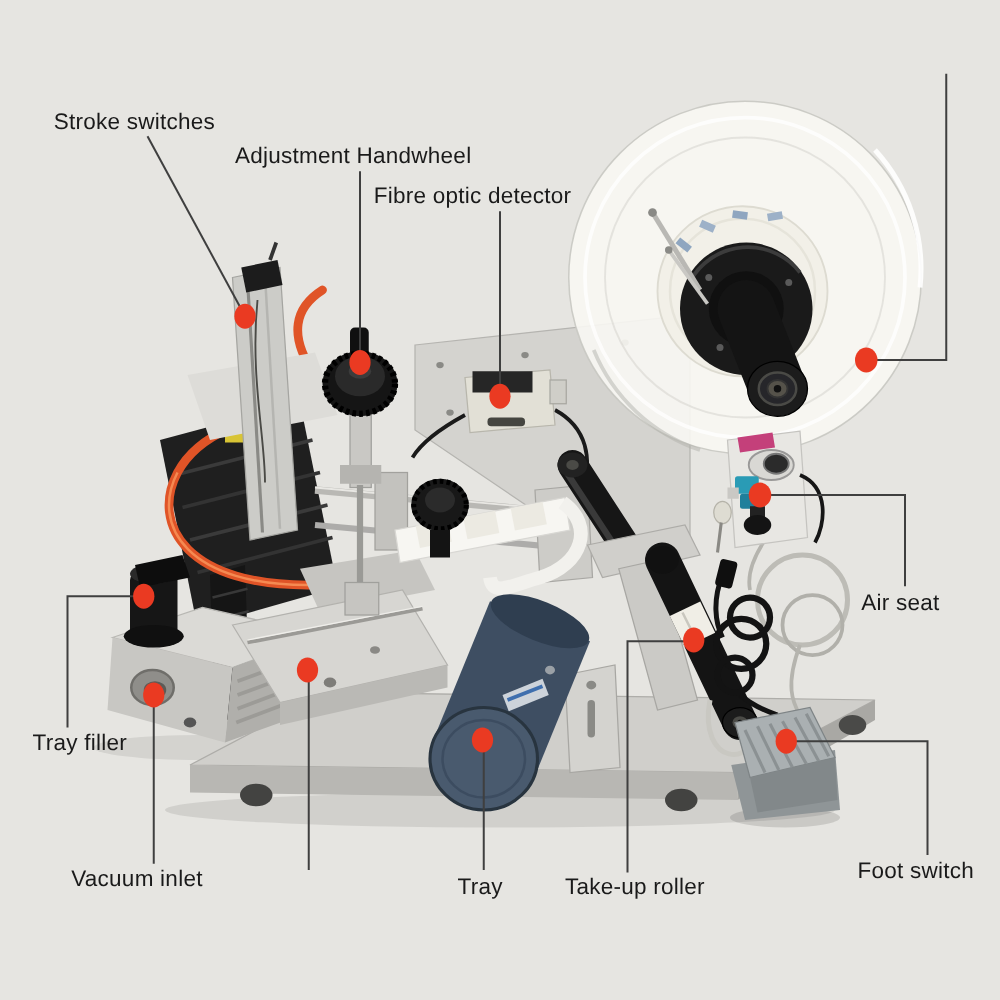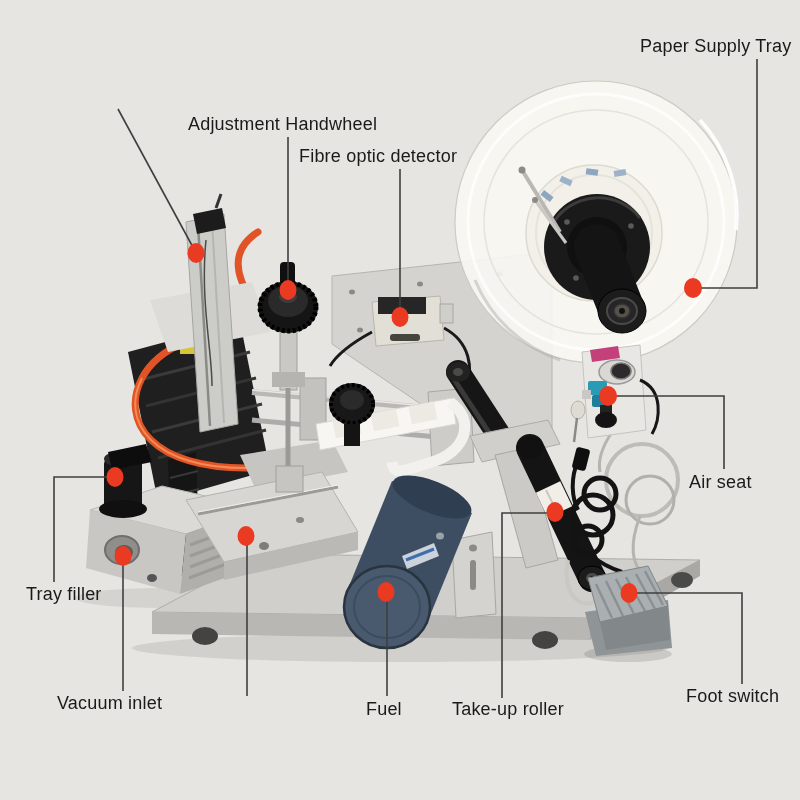--- a/index.html
+++ b/index.html
@@ -281,22 +281,22 @@
     <ellipse class="marker" cx="608" cy="396" rx="9" ry="10"></ellipse>
     <ellipse class="marker" cx="115" cy="477" rx="8.5" ry="10"></ellipse>
     <ellipse class="marker" cx="123" cy="556" rx="8.5" ry="10"></ellipse>
     <ellipse class="marker" cx="246" cy="536" rx="8.5" ry="10"></ellipse>
     <ellipse class="marker" cx="386" cy="592" rx="8.5" ry="10"></ellipse>
     <ellipse class="marker" cx="555" cy="512" rx="8.5" ry="10"></ellipse>
     <ellipse class="marker" cx="629" cy="593" rx="8.5" ry="10"></ellipse>
   </g>
 </svg>
 
+  <div class="callout-label" style="left:43px;top:87px">Stroke switches</div>
   <div class="callout-label" style="left:188px;top:114px">Adjustment Handwheel</div>
   <div class="callout-label" style="left:299px;top:146px">Fibre optic detector</div>
-  <div class="callout-label" style="left:640px;top:36px">Paper Supply Tray</div>
   <div class="callout-label" style="left:689px;top:472px">Air seat</div>
   <div class="callout-label" style="left:26px;top:584px">Tray filler</div>
   <div class="callout-label" style="left:57px;top:693px">Vacuum inlet</div>
-  <div class="callout-label" style="left:366px;top:699px">Fuel</div>
+  <div class="callout-label" style="left:366px;top:699px">Tray</div>
   <div class="callout-label" style="left:452px;top:699px">Take-up roller</div>
   <div class="callout-label" style="left:686px;top:686px">Foot switch</div>
 </div>
 
 </body></html>

